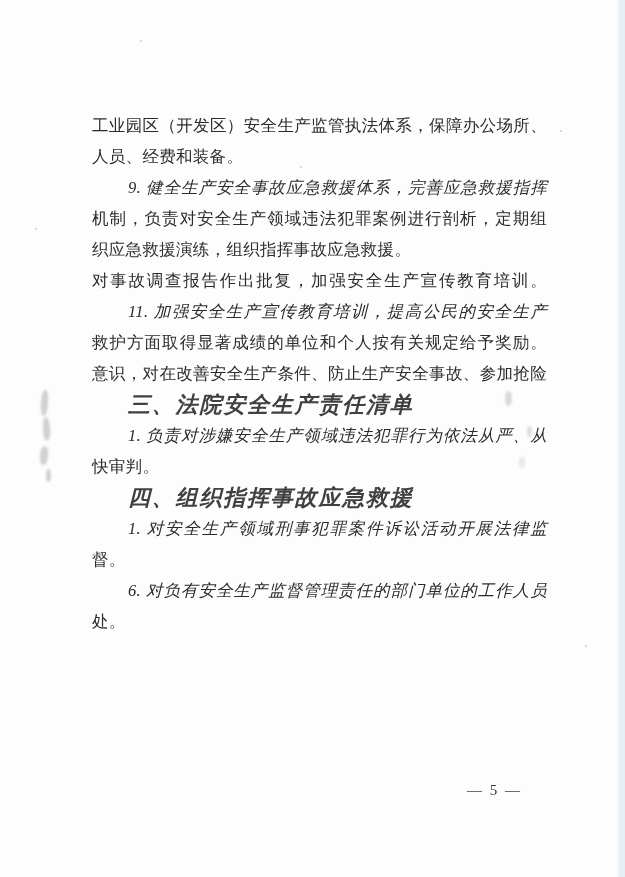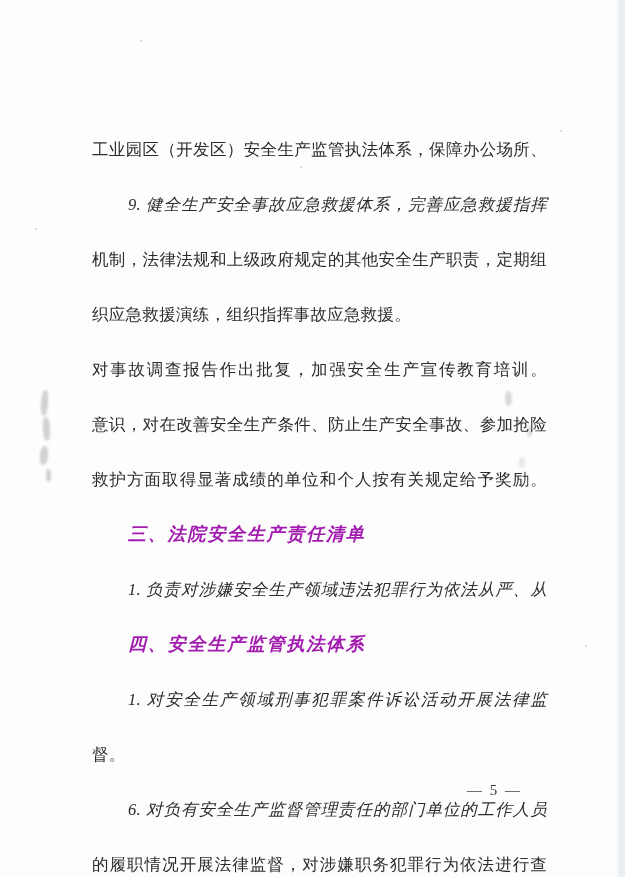--- a/index.html
+++ b/index.html
@@ -23,30 +23,29 @@
   .text-block{
     position:absolute;left:92px;top:110px;width:455px;
     color:#2b2b2b;
   }
   .line{
     display:block;width:100%;
     height:31px;line-height:31px;
     font-size:16.5px;
     letter-spacing:0.3px;
     white-space:normal;
-    margin-top:24px;
   }
   .line.indent{ text-indent:36px;font-style:italic; }
   .line.justify{ text-align:justify; text-align-last:justify; }
   .line.heading{
     font-family:"Liberation Sans","DejaVu Sans",sans-serif;
     font-weight:bold;
-    font-size:18px;
+    font-size:22px;
     letter-spacing:1.8px;
-    color:#a21caf;
+    color:#404040;
   }
   .page-number{
     position:absolute;left:467px;top:782px;
     font-size:15px;color:#3a3a3a;letter-spacing:2px;
     font-family:"Liberation Serif","DejaVu Serif",serif;
   }
   
   .smudge{
     position:absolute;background:rgba(95,95,105,0.28);
     filter:blur(1.2px);border-radius:45%;
@@ -65,33 +64,35 @@
   .speck.p4{left:35px;top:228px;}
   .speck.p5{left:585px;top:645px;}
 </style>
 </head>
 <body>
 
 <div class="page">
 
   <div class="text-block">
       <div class="line body justify">工业园区（开发区）安全生产监管执法体系，保障办公场所、</div>
+      <div class="line body">人员、经费和装备。</div>
       <div class="line body indent justify">9. 健全生产安全事故应急救援体系，完善应急救援指挥</div>
-      <div class="line body justify">机制，法律法规和上级政府规定的其他安全生产职责，定期组</div>
+      <div class="line body justify">机制，负责对安全生产领域违法犯罪案例进行剖析，定期组</div>
       <div class="line body">织应急救援演练，组织指挥事故应急救援。</div>
       <div class="line body justify">对事故调查报告作出批复，加强安全生产宣传教育培训。</div>
+      <div class="line body indent justify">11. 加强安全生产宣传教育培训，提高公民的安全生产</div>
+      <div class="line body justify">救护方面取得显著成绩的单位和个人按有关规定给予奖励。</div>
       <div class="line body justify">意识，对在改善安全生产条件、防止生产安全事故、参加抢险</div>
-      <div class="line body justify">救护方面取得显著成绩的单位和个人按有关规定给予奖励。</div>
       <div class="line heading indent">三、法院安全生产责任清单</div>
       <div class="line body indent justify">1. 负责对涉嫌安全生产领域违法犯罪行为依法从严、从</div>
-      <div class="line heading indent">四、安全生产监管执法体系</div>
+      <div class="line body">快审判。</div>
+      <div class="line heading indent">四、组织指挥事故应急救援</div>
       <div class="line body indent justify">1. 对安全生产领域刑事犯罪案件诉讼活动开展法律监</div>
       <div class="line body">督。</div>
       <div class="line body indent justify">6. 对负有安全生产监督管理责任的部门单位的工作人员</div>
-      <div class="line body justify">的履职情况开展法律监督，对涉嫌职务犯罪行为依法进行查</div>
       <div class="line body">处。</div>
     </div>
 
   <div class="page-number">— 5 —</div>
 
   <span class="smudge s1"></span>
   <span class="smudge s2"></span>
   <span class="smudge s3"></span>
   <span class="smudge s4"></span>
   <span class="smudge s5"></span>

